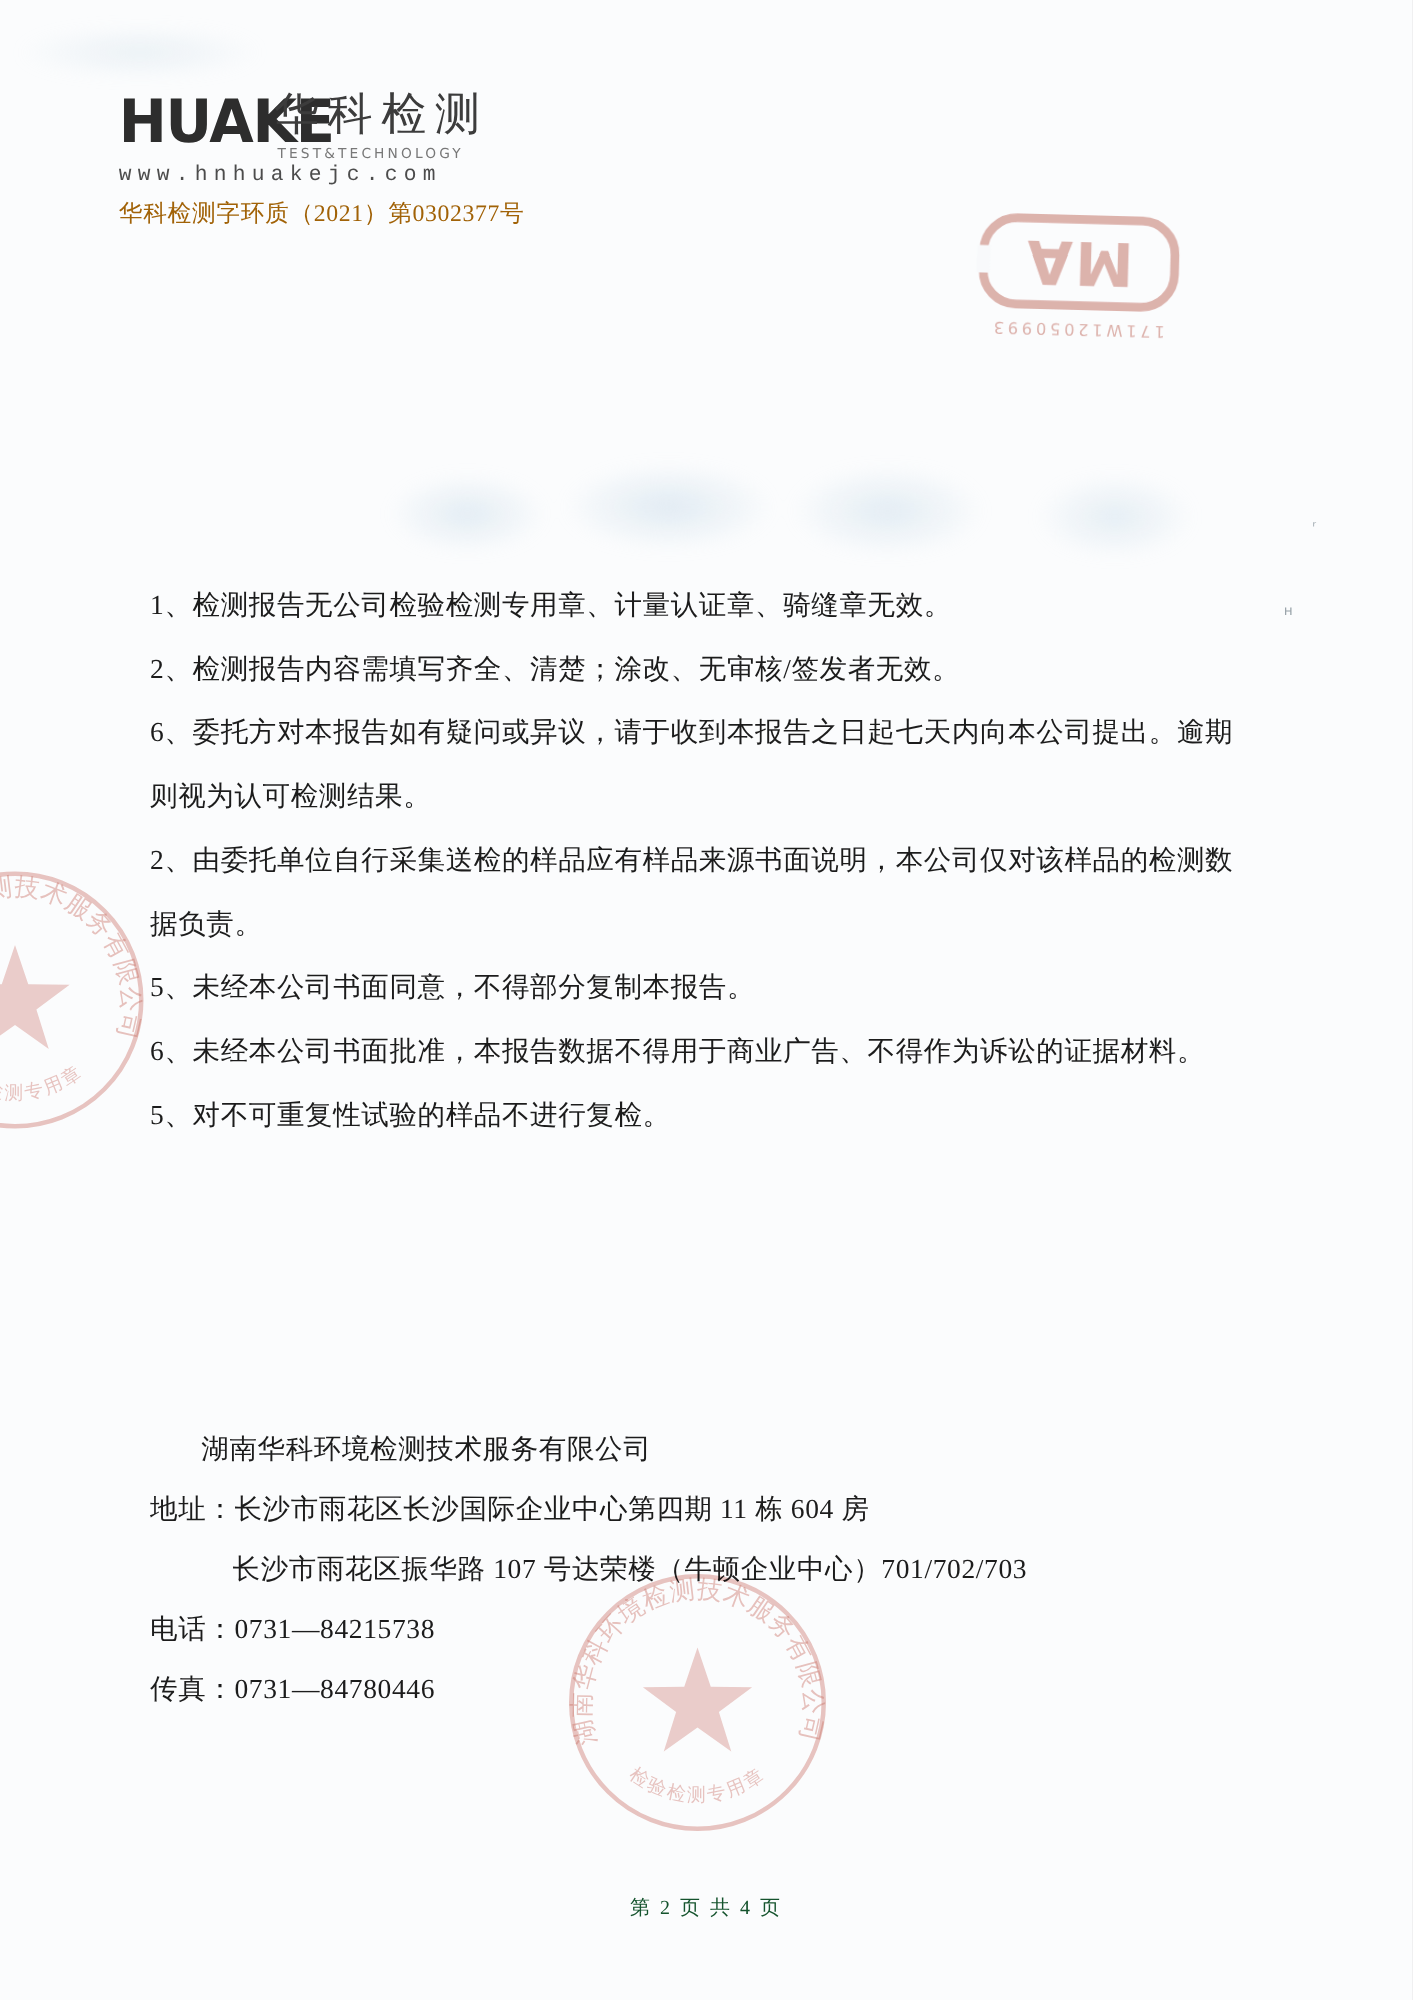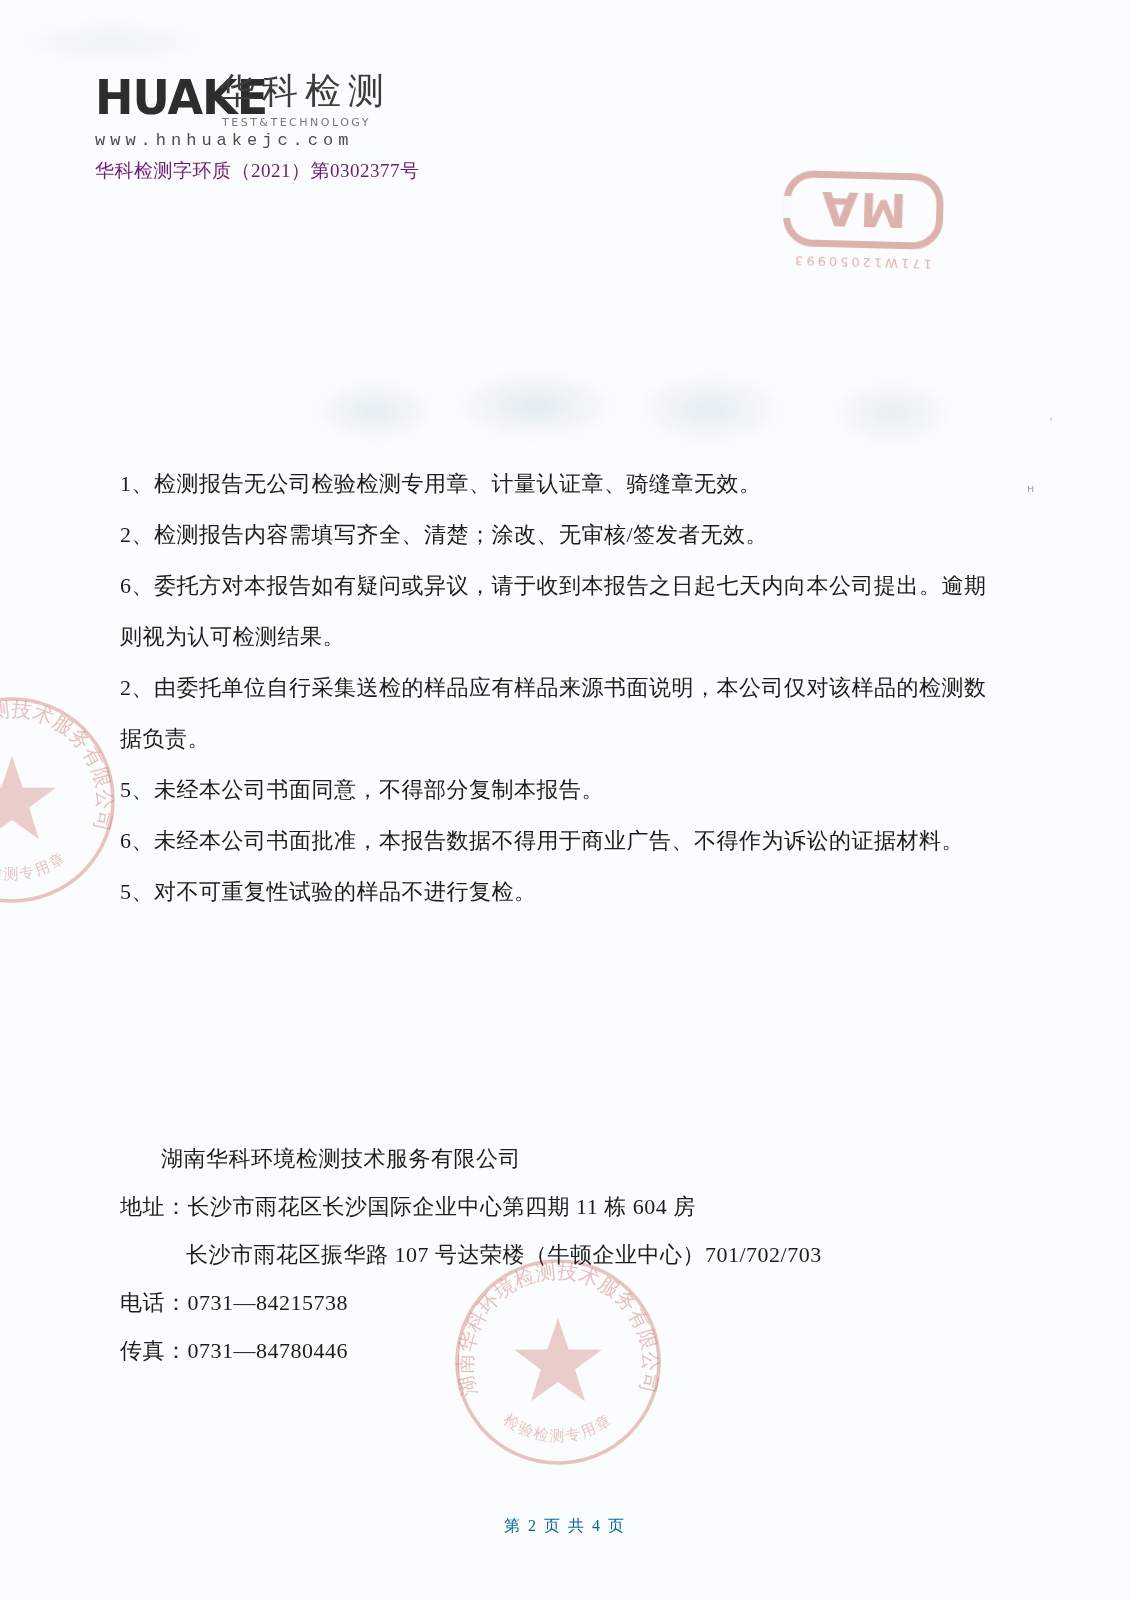--- a/index.html
+++ b/index.html
@@ -30,21 +30,21 @@
     font-family:"DejaVu Sans","Liberation Sans",sans-serif;
     font-size:11px;color:#787878;letter-spacing:2.5px;
   }
   .logo-site{
     position:absolute;left:0;top:59px;
     font-family:Liberation Mono, monospace;
     font-size:17px;color:#4c4c4c;letter-spacing:5px;word-spacing:4px;
   }
   .doc-number{
     position:absolute;left:0;top:86px;
-    font-size:19px;color:#701a75;letter-spacing:0.5px;white-space:nowrap;
+    font-size:19px;color:#a16207;letter-spacing:0.5px;white-space:nowrap;
   }
 
   
   .cma-stamp{
     position:absolute;left:778px;top:172px;width:170px;
     color:#d9a29a;opacity:.8;mix-blend-mode:multiply;
     transform:rotate(1.5deg);filter:blur(.5px);
     text-align:center;
   }
   .cma-box{
@@ -99,21 +99,21 @@
     position:absolute;left:120px;top:1135px;width:900px;
     font-size:22px;line-height:48px;letter-spacing:.5px;color:#1c1c1c;
   }
   .c-indent-name{padding-left:41px;}
   .c-indent-addr2{padding-left:66px;}
   .c-line{white-space:nowrap;}
 
   
   .page-footer{
     position:absolute;left:0;top:1516px;width:100%;
-    text-align:center;font-size:16px;letter-spacing:2px;color:#0369a1;
+    text-align:center;font-size:16px;letter-spacing:2px;color:#14532d;
   }
 
   
   .seal{position:absolute;mix-blend-mode:multiply;filter:blur(.45px);opacity:.85;}
   .seal-left{left:-98px;top:690px;}
   .seal-bottom{left:448px;top:1252px;}
   .seal-ring{fill:none;stroke:#c4574b;stroke-opacity:.40;stroke-width:3.6;}
   .seal-star{fill:#c4574b;fill-opacity:.34;}
   .seal-arc-text{fill:#c4574b;fill-opacity:.42;font-size:20px;letter-spacing:2.5px;
     font-family:"Liberation Serif","DejaVu Serif",serif;}

